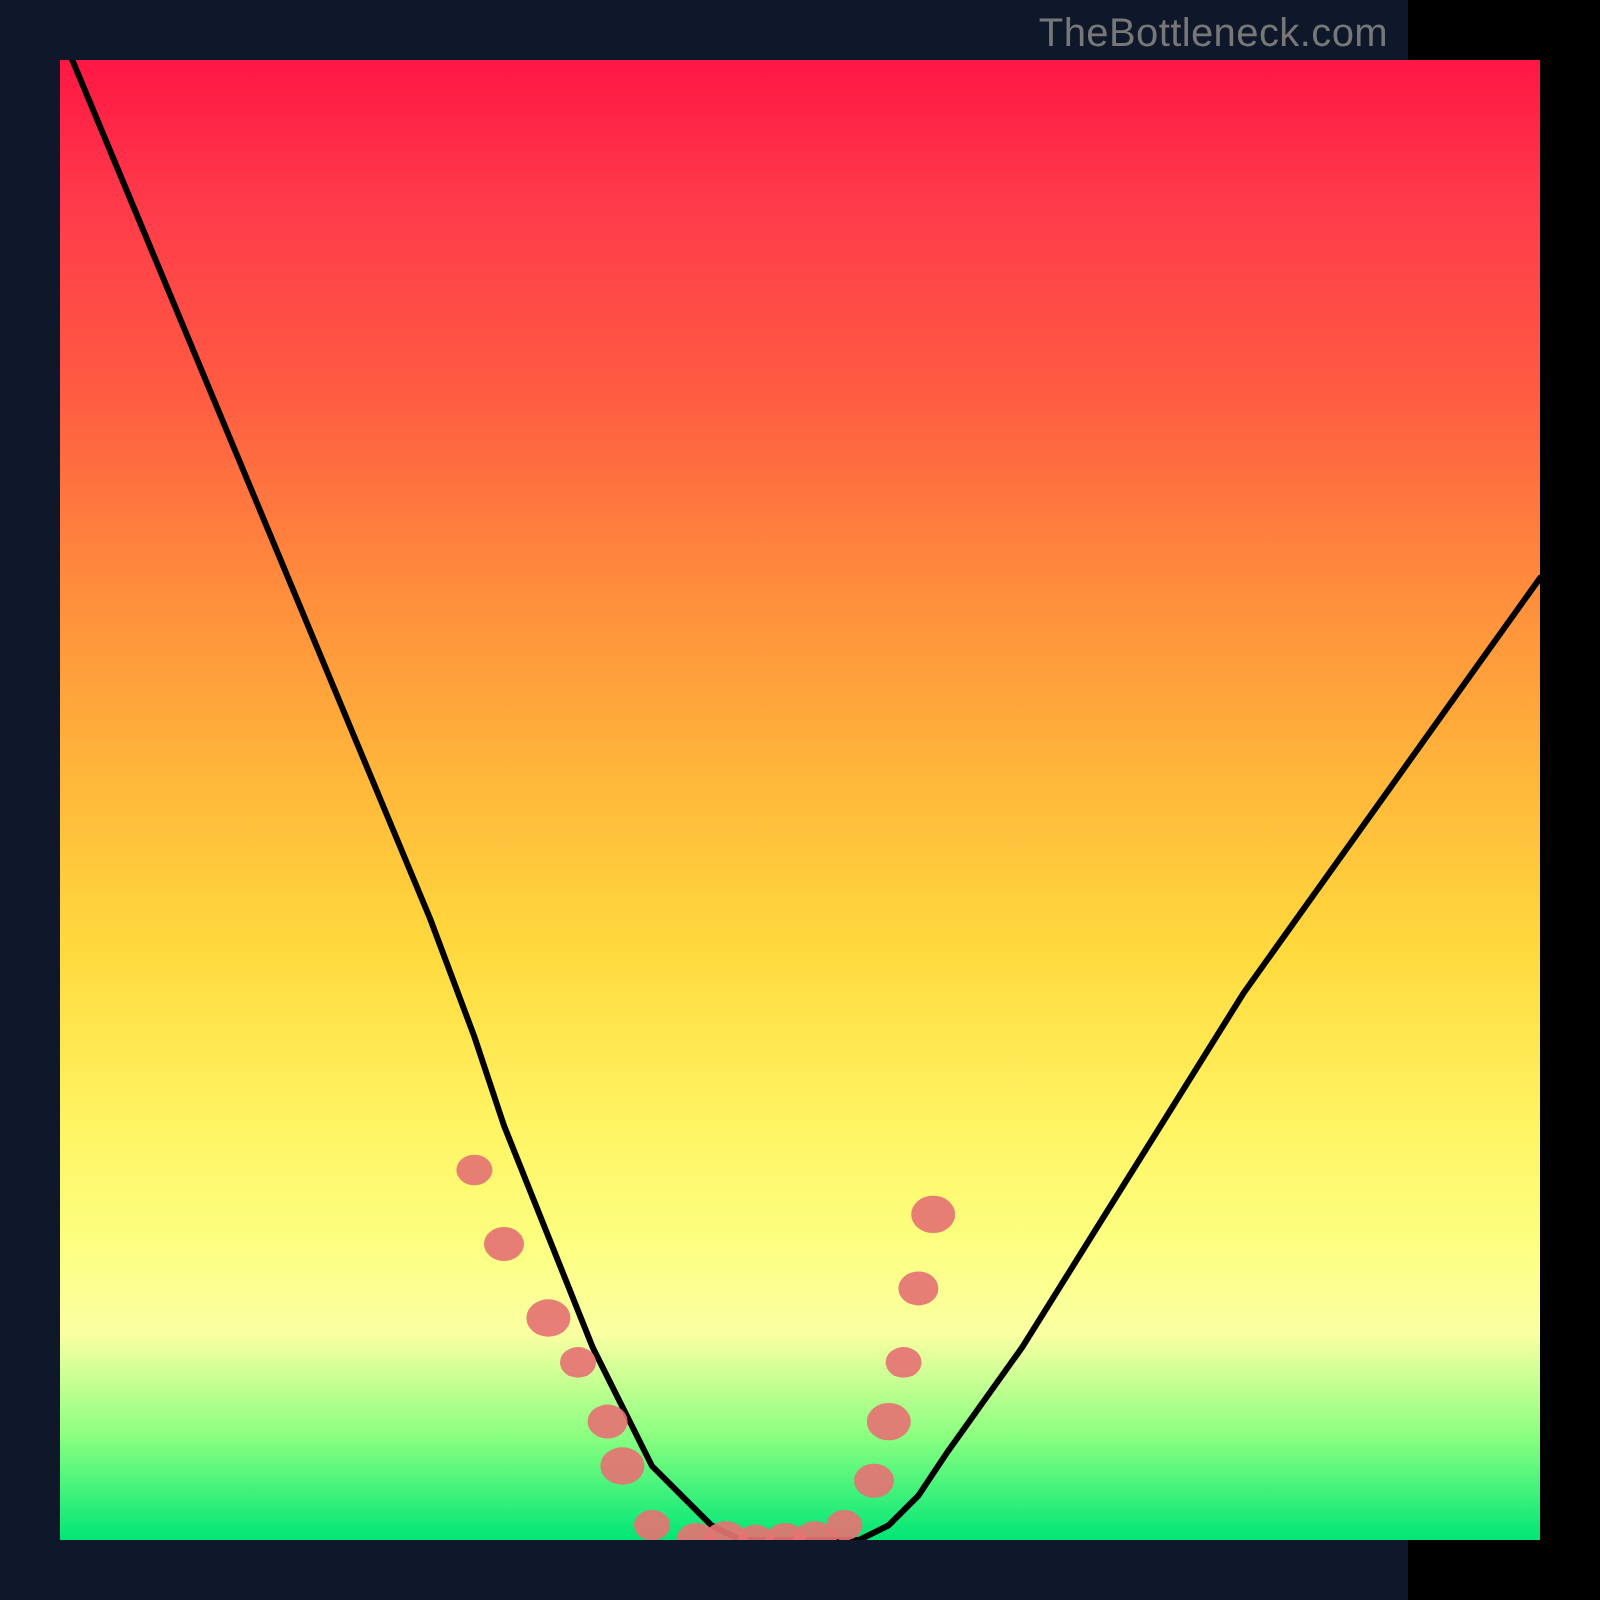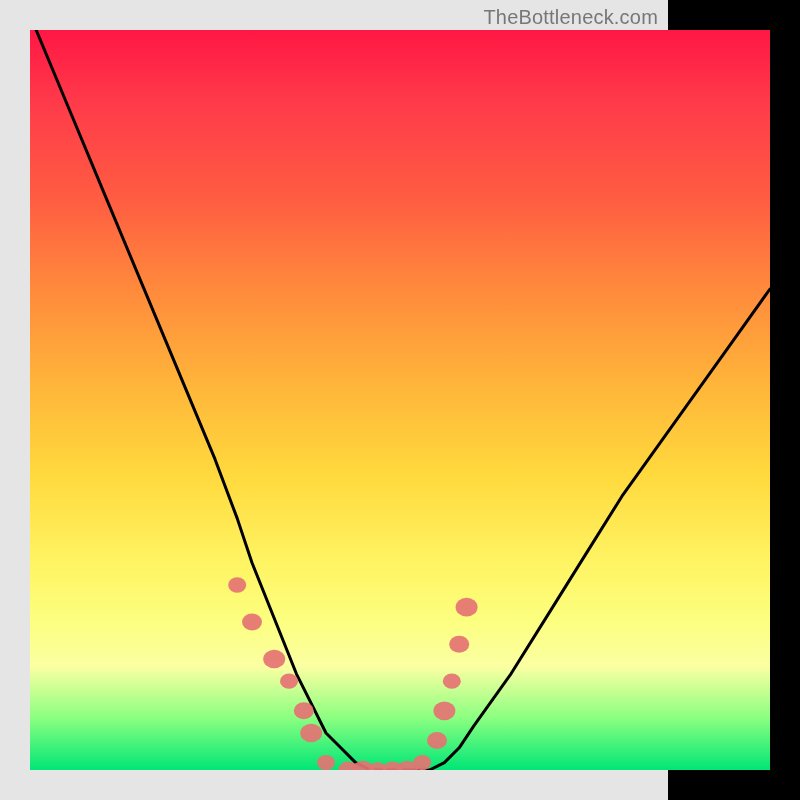--- a/index.html
+++ b/index.html
@@ -10,21 +10,22 @@
     background: #000;
     overflow: hidden;
     font-family: Arial, Helvetica, sans-serif;
   }
   .frame {
     position: absolute;
     top: 0;
     left: 0;
     width: 668px;
     height: 800px;
-    background: #e5e5e5;
+    background: #0f172a;
+    padding-left: 36px;
   }
   .plot {
     position: absolute;
     top: 30px;
     left: 30px;
     width: 740px;
     height: 740px;
     background: linear-gradient(to bottom,
       #ff1744 0%,
       #ff3b4a 10%,

